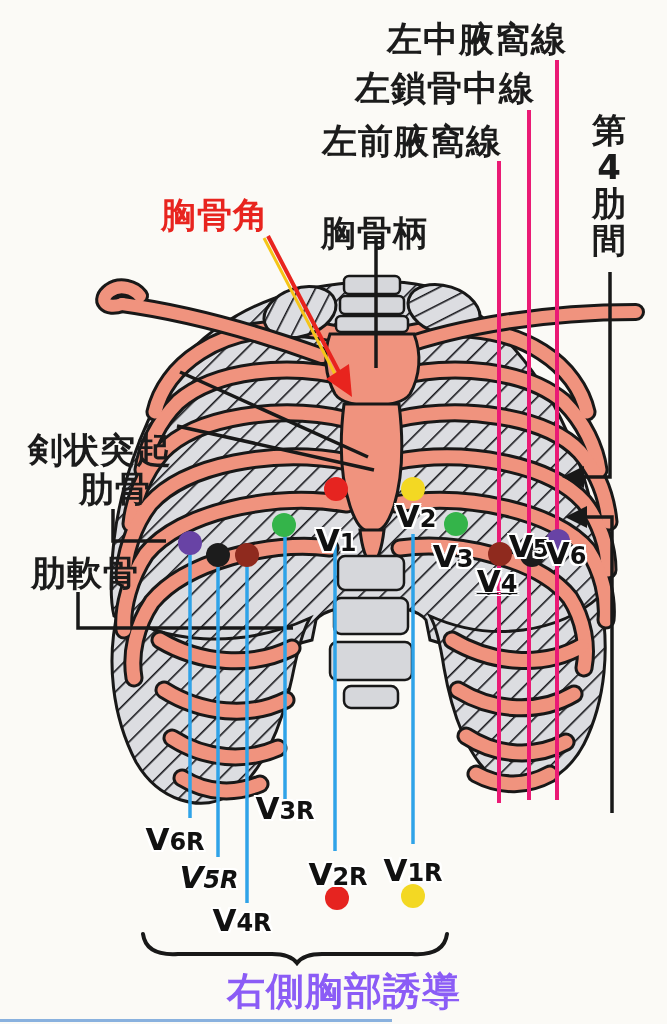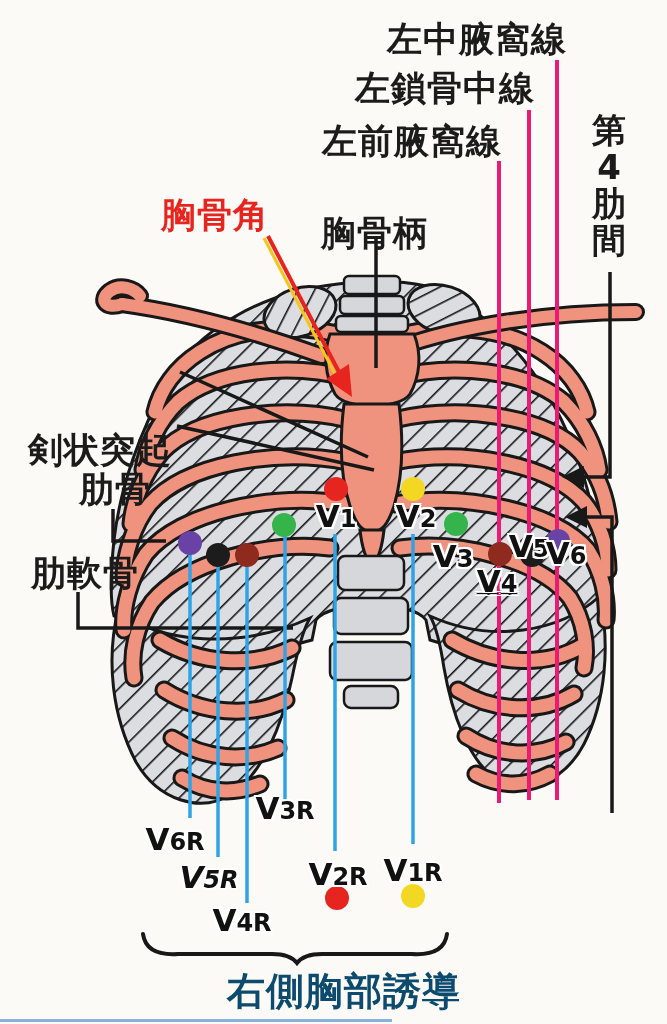--- a/index.html
+++ b/index.html
@@ -7,21 +7,21 @@
   #stage{position:relative;width:667px;height:1024px;overflow:hidden;background:#fbfaf6;}
   svg{position:absolute;left:0;top:0;}
   .jp{position:absolute;transform:translate(-50%,-50%);font-size:35px;font-weight:700;color:#1b1b1b;letter-spacing:1px;white-space:nowrap;}
   .jp.red{color:var(--red,#e8241e);}
   .vtext{position:absolute;width:40px;font-size:34px;font-weight:700;color:#1b1b1b;line-height:1.08;text-align:center;word-break:break-all;white-space:normal;}
   .vlab{position:absolute;transform:translate(-50%,-50%);font-weight:700;color:#111;white-space:nowrap;
         text-shadow:2px 0 0 #fff,-2px 0 0 #fff,0 2px 0 #fff,0 -2px 0 #fff,2px 2px 0 #fff,-2px -2px 0 #fff,2px -2px 0 #fff,-2px 2px 0 #fff;}
   .vlab .vp{font-size:31px;}
   .vlab .vs{font-size:24px;}
   .electrode{position:absolute;width:24px;height:24px;border-radius:50%;transform:translate(-50%,-50%);}
-  .brace-label{position:absolute;transform:translate(-50%,-50%);font-size:38px;font-weight:700;color:#0c4a6e;letter-spacing:1px;white-space:nowrap;}
+  .brace-label{position:absolute;transform:translate(-50%,-50%);font-size:38px;font-weight:700;color:#8b5cf6;letter-spacing:1px;white-space:nowrap;}
   .scan-edge{position:absolute;left:0;top:1019px;width:392px;height:3px;background:#6d9fd8;opacity:.8;}
 </style>
 </head>
 <body>
 
 <div id="stage" style="--pink: #ea1a75; --blue: #2fa3e8; --red: #e8241e; --salmon: #f0937e; --bone: #d6d7db; --ink: #181818;">
 
   <svg width="667" height="1024" viewBox="0 0 667 1024">
     <defs>
       <pattern id="hatch" width="15" height="15" patternUnits="userSpaceOnUse" patternTransform="rotate(45)">
@@ -181,21 +181,21 @@
   <div class="jp" style="left:412px;top:141px;">左前腋窩線</div>
 
   <div class="vtext" style="left:589px;top:112px;">第4肋間</div>
 
   <div class="jp red" style="left:215px;top:215px;">胸骨角</div>
   <div class="jp" style="left:375px;top:214px;margin-top:19px;">胸骨柄</div>
   <div class="jp" style="left:100px;top:426px;margin-top:24px;">剣状突起</div>
   <div class="jp" style="left:85px;top:573px;">肋軟骨</div>
   <div class="jp" style="left:115px;top:489px;">肋骨</div>
 
-  <div class="vlab" style="left:336px;top:516px;"><span class="vp">V</span><span class="vs">1</span></div>
+  <div class="vlab" style="left:336px;top:540px;"><span class="vp">V</span><span class="vs">1</span></div>
   <div class="vlab" style="left:416px;top:516px;"><span class="vp">V</span><span class="vs">2</span></div>
   <div class="vlab" style="left:453px;top:556px;"><span class="vp">V</span><span class="vs">3</span></div>
   <div class="vlab" style="left:497px;top:581px;text-decoration:underline;"><span class="vp">V</span><span class="vs">4</span></div>
   <div class="vlab" style="left:529px;top:546px;"><span class="vp">V</span><span class="vs">5</span></div>
   <div class="vlab" style="left:566px;top:553px;"><span class="vp">V</span><span class="vs">6</span></div>
 
   <div class="vlab" style="left:175px;top:839px;"><span class="vp">V</span><span class="vs">6R</span></div>
   <div class="vlab" style="left:209px;top:877px;font-style:italic;"><span class="vp">V</span><span class="vs">5R</span></div>
   <div class="vlab" style="left:242px;top:920px;"><span class="vp">V</span><span class="vs">4R</span></div>
   <div class="vlab" style="left:285px;top:808px;"><span class="vp">V</span><span class="vs">3R</span></div>

